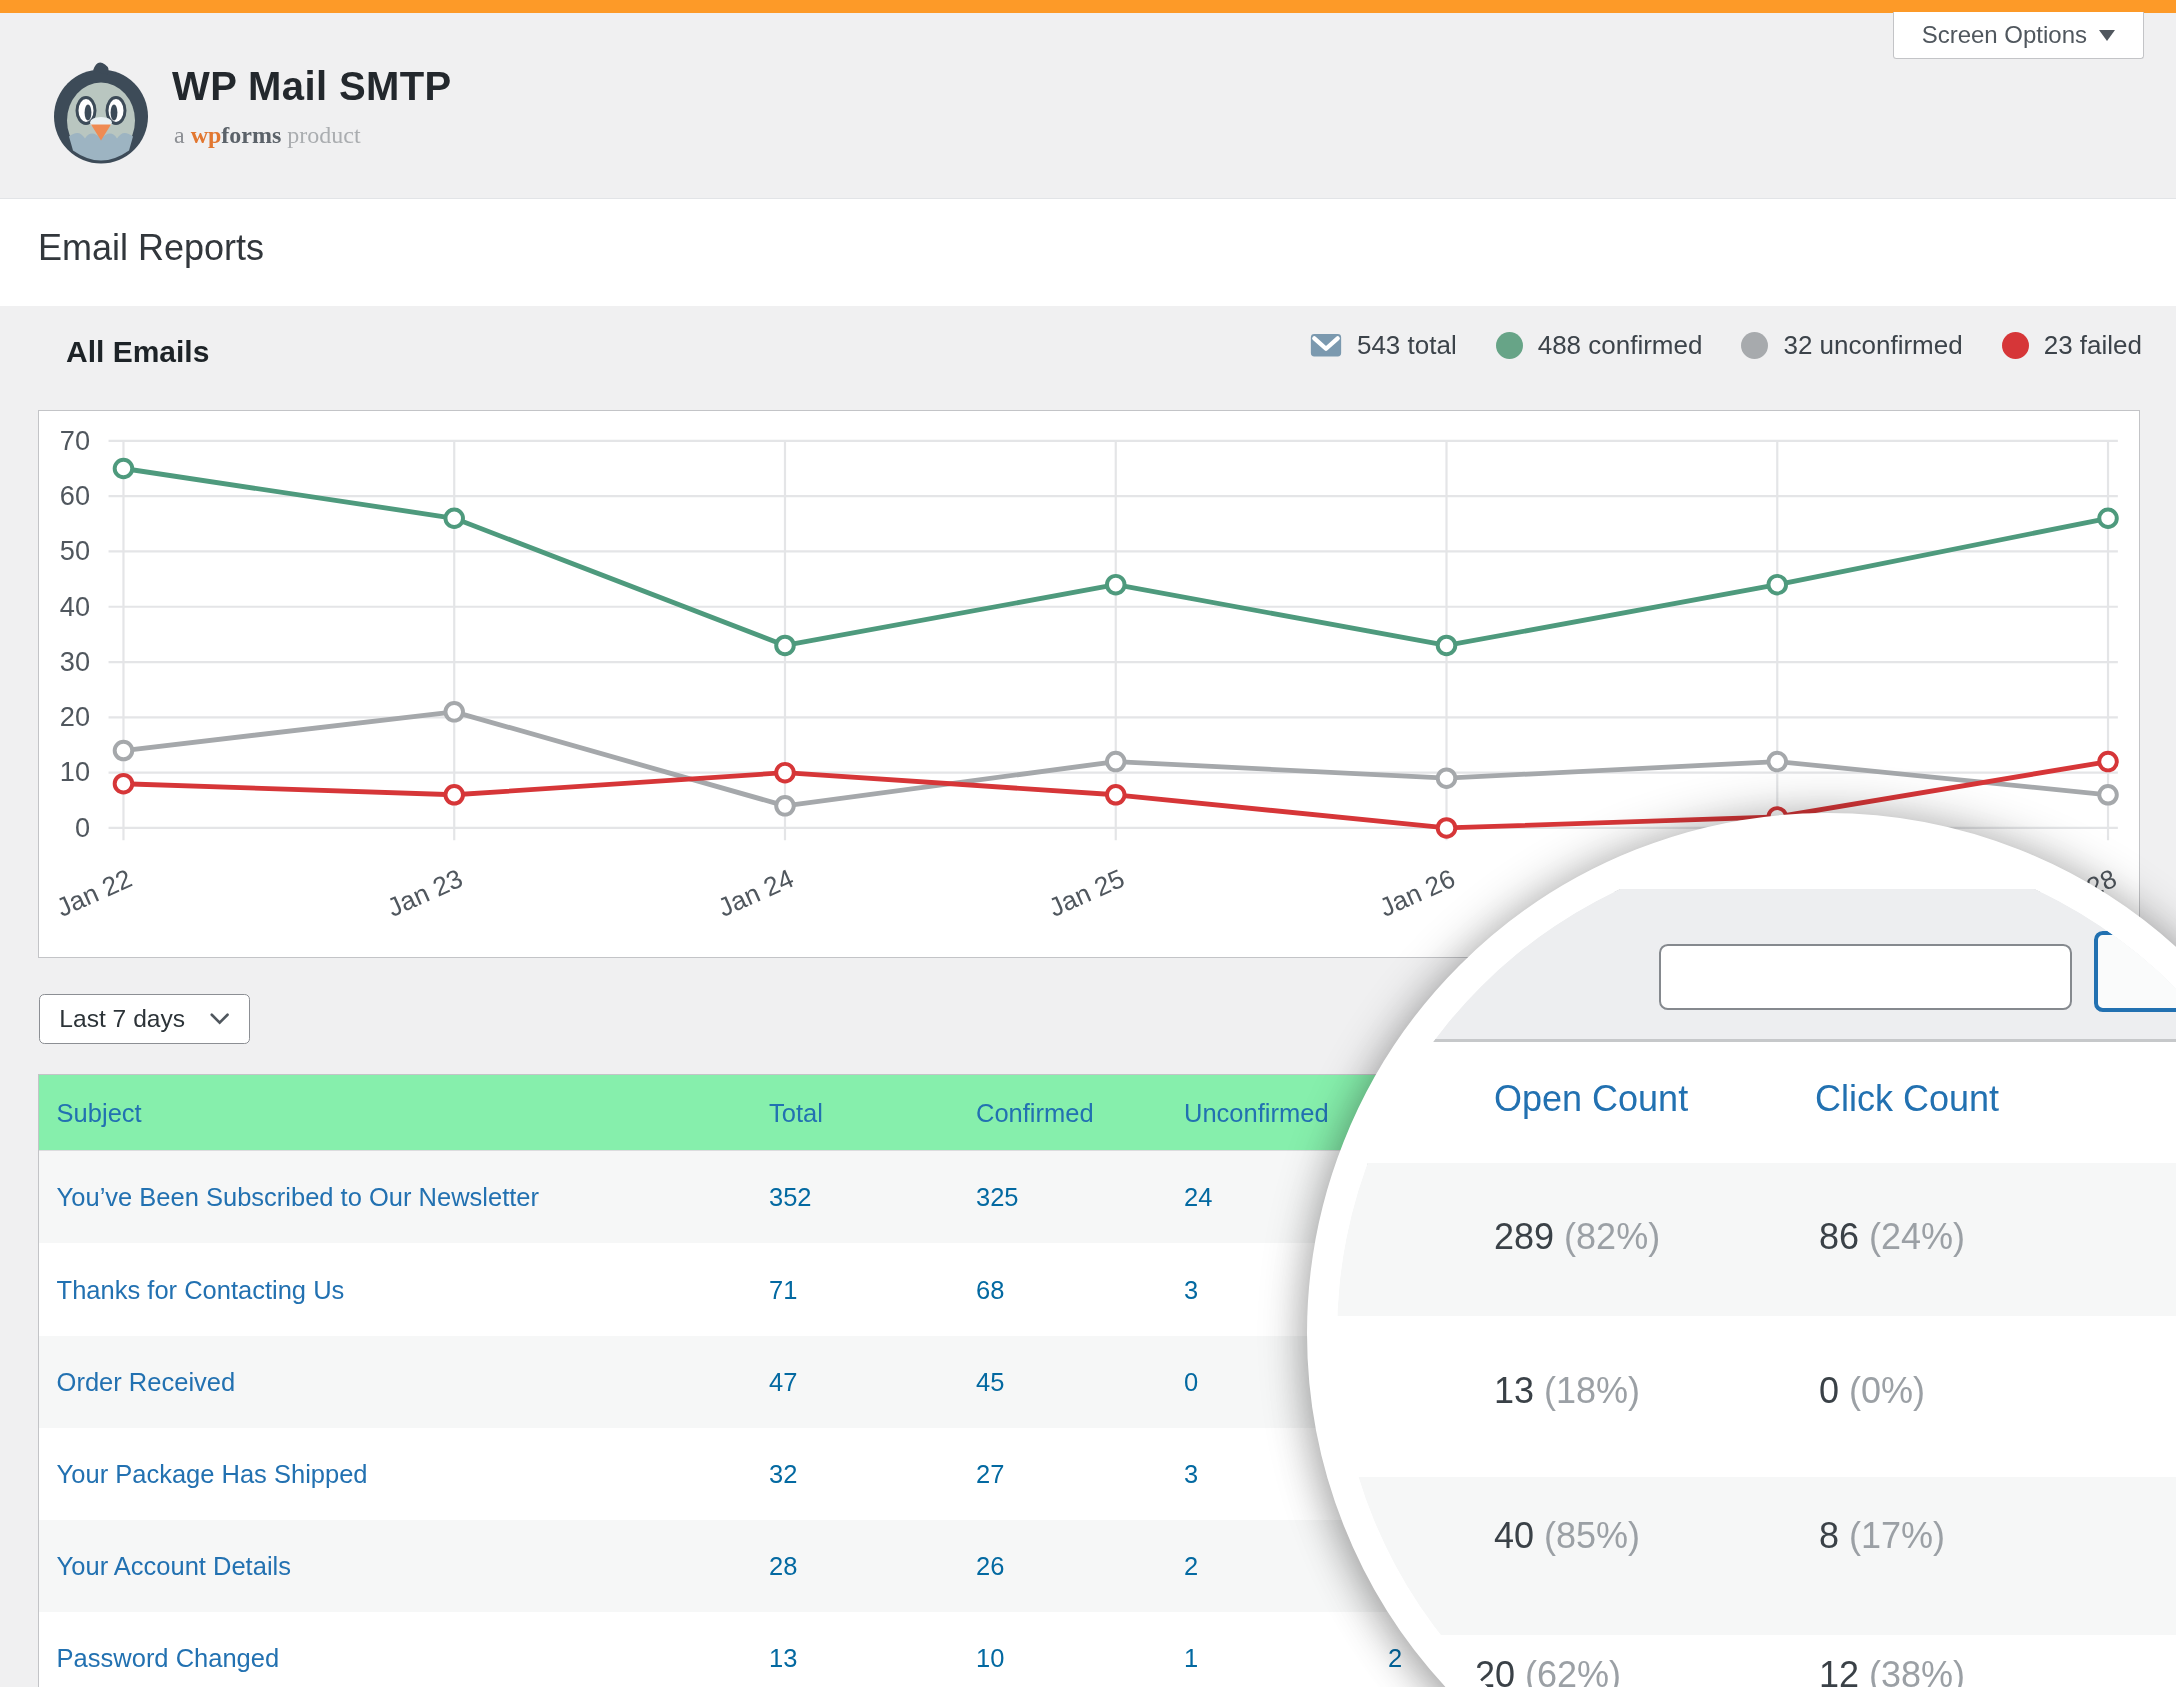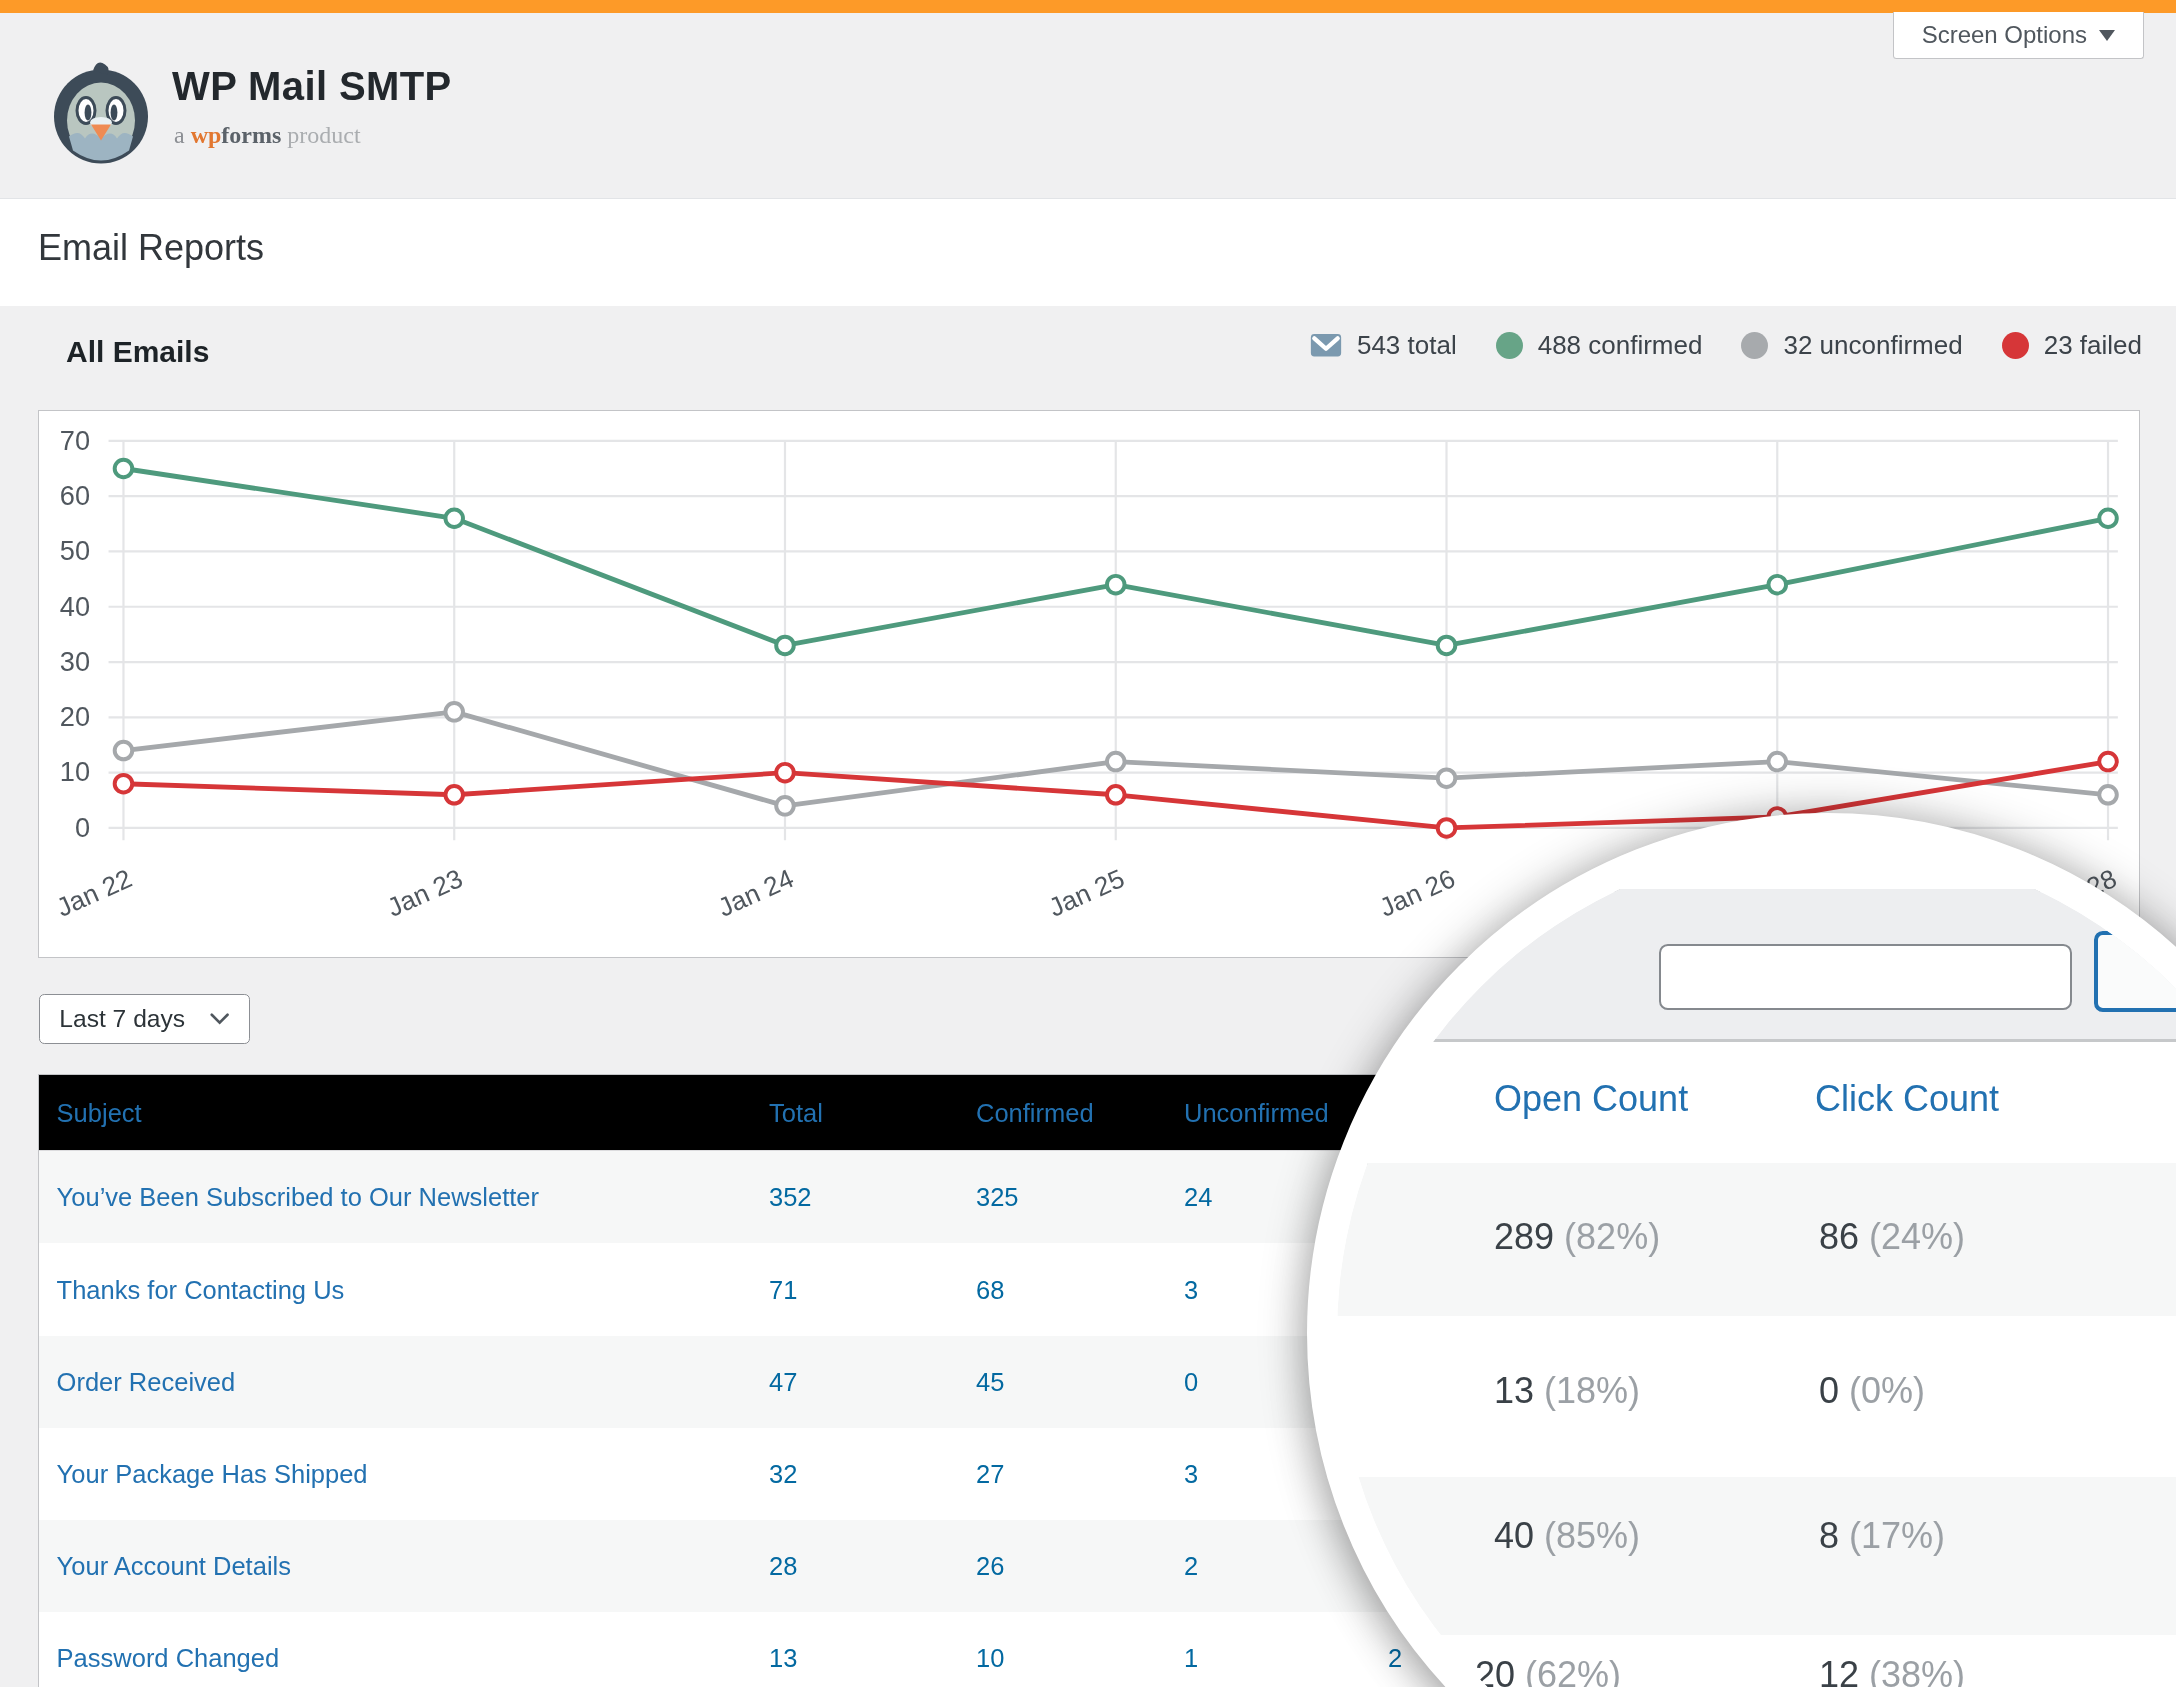--- a/index.html
+++ b/index.html
@@ -33,21 +33,21 @@
 
   
   .chart-box { left:38px; top:410px; width:2102px; height:548px; background:#fff; border:0.9px solid #c3c4c7; }
   .chart-box svg { position:absolute; left:0; top:0; }
 
   
   .range-select { left:39px; top:994px; width:211px; height:50px; background:#fff; border:1.3px solid #8c8f94; border-radius:5.3px; display:flex; align-items:center; justify-content:space-between; padding:0 19.3px 0 19.3px; font-size:24.6px; color:#2c3338; cursor:pointer; }
 
   
   .table-box { left:38px; top:1074px; width:2102px; height:614px; background:#fff; border:0.9px solid #c3c4c7; border-bottom:none; }
-  .thead { position:absolute; left:0; top:0; width:100%; height:76px; background:#000000; border-bottom:0.9px solid #dcdcde;padding-left:30px; }
+  .thead { position:absolute; left:0; top:0; width:100%; height:76px; background:#86efac; border-bottom:0.9px solid #dcdcde;padding-left:30px; }
   .th { position:absolute; top:0; height:76px; line-height:76px; font-size:25.5px; color:#2271b1; cursor:pointer; }
   .trow { position:absolute; left:0; width:100%; height:92px; }
   .trow.striped { background:#f6f7f7; }
   .td { position:absolute; top:0; height:92px; line-height:92px; font-size:25.5px; color:#0369a1; }
   .td.subject { color:#2271b1; cursor:pointer; }
   .c-subject { left:17.6px; } .c-total { left:730px; } .c-confirmed { left:937px; } .c-unconfirmed { left:1145px; } .c-failed { left:1349px; }
 
   
   .magnifier { left:1307px; top:813px; width:1041px; height:1041px; border:30px solid #fff; border-radius:50%; background:#fff; overflow:hidden; z-index:60;
                box-shadow:0 0 48px rgba(0,0,0,0.30), 0 16px 40px rgba(0,0,0,0.18); }

